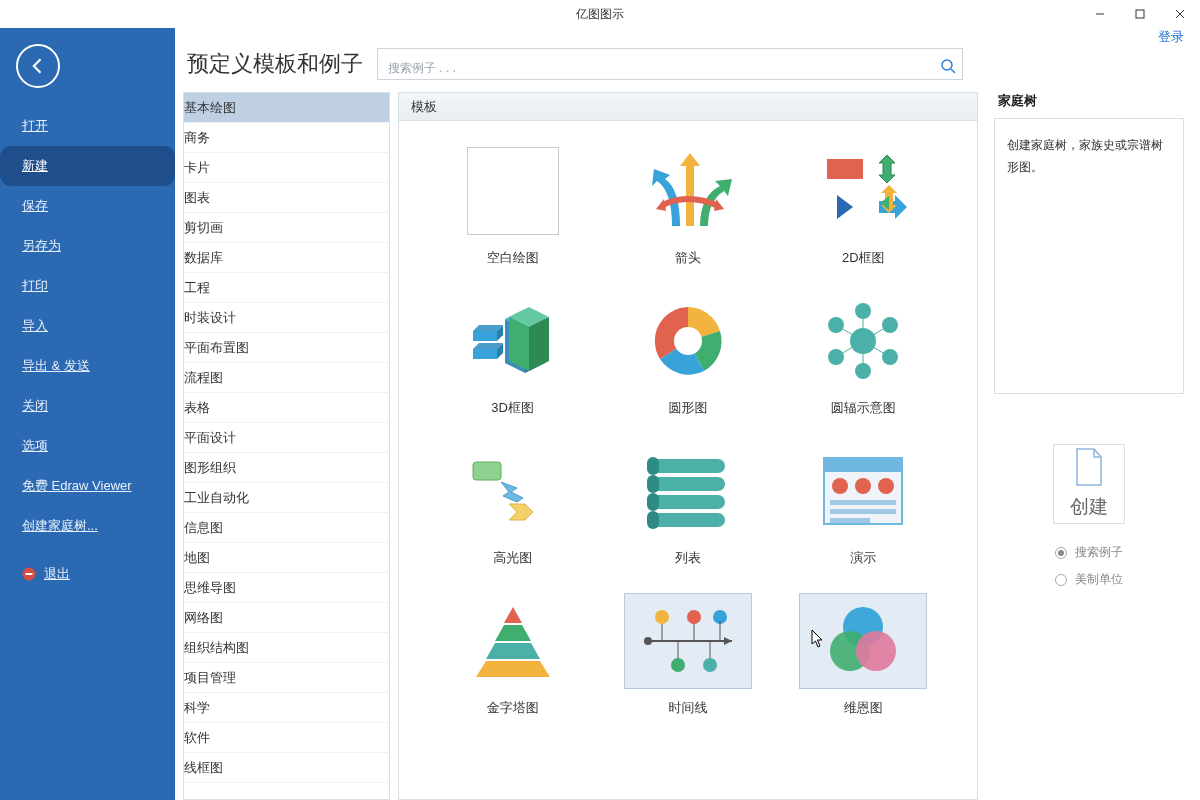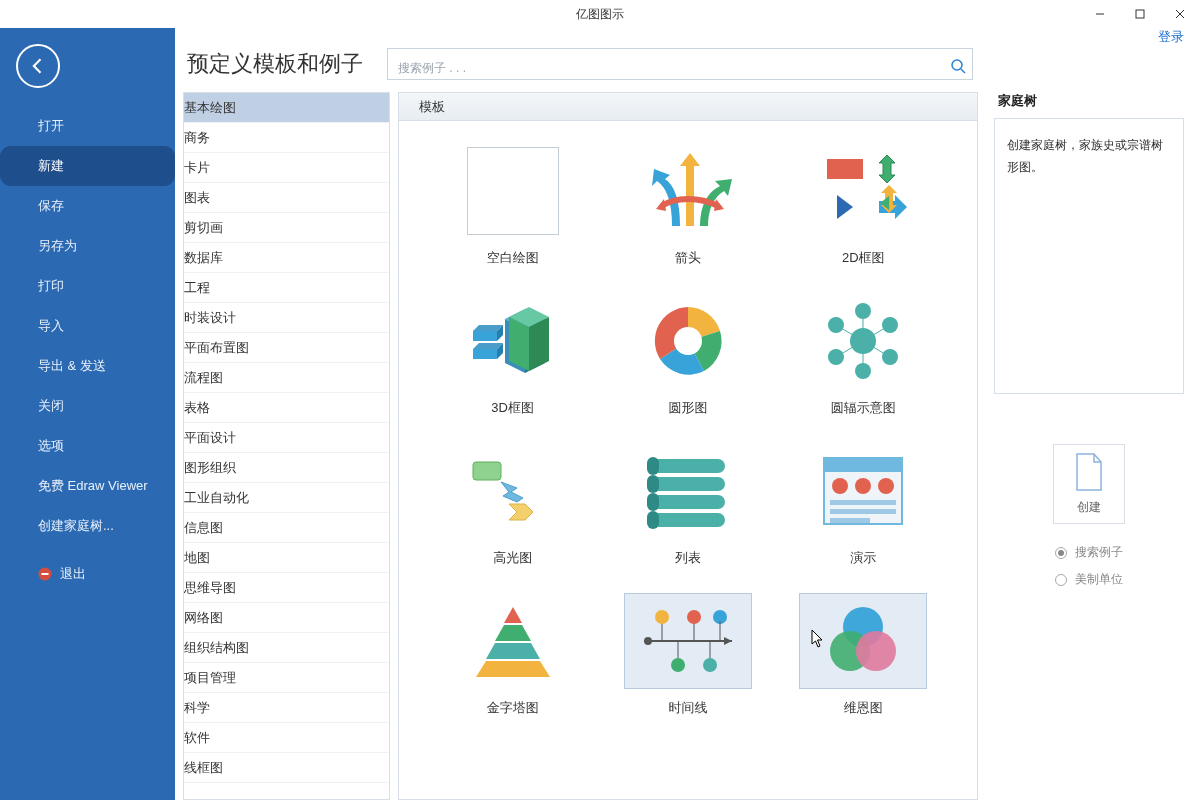--- a/index.html
+++ b/index.html
@@ -8,54 +8,54 @@
 .titlebar { height: 28px; background: #fff; display: flex; align-items: center; position: relative; border-bottom: 0; }
 .titlebar .title { position: absolute; left: 50%; transform: translateX(-50%); font-size: 12px; color: #333; }
 .winctrls { position: absolute; right: 0; top: 0; display: flex; }
 .winctrls div { width: 40px; height: 28px; display: flex; align-items: center; justify-content: center; font-size: 13px; color: #333; cursor: pointer; }
 .winctrls svg { width: 10px; height: 10px; }
 
 .main { flex: 1; display: flex; min-height: 0; }
 .sidebar { width: 175px; background: #2b69b3; color: #fff; display: flex; flex-direction: column; padding-top: 8px; }
 .back-circle { width: 44px; height: 44px; border: 2px solid #fff; border-radius: 50%; display: flex; align-items: center; justify-content: center; margin: 8px 0 18px 16px; cursor: pointer; }
 .back-circle svg { width: 20px; height: 20px; }
-.side-item { height: 40px; display: flex; align-items: center; padding-left: 38px; font-size: 13px; color: #e8f0fb; cursor: pointer; }
+.side-item { height: 40px; display: flex; align-items: center; padding-left: 22px; font-size: 13px; color: #e8f0fb; cursor: pointer; text-decoration: underline; }
 .side-item.active { background: #1e4e8c; color: #fff; border-radius: 11px; }
 .side-exit { margin-top: 8px; }
 .exit-icon { width: 14px; height: 14px; margin-right: 8px; display: inline-flex; }
 
 .content { flex: 1; display: flex; flex-direction: column; min-width: 0; position: relative; }
 .login { position: absolute; right: 16px; top: 0; font-size: 13px; color: #1b6dd1; cursor: pointer; }
-.content-header { padding: 20px 16px 6px 12px; display: flex; align-items: center; gap: 24px; }
+.content-header { padding: 20px 16px 6px 12px; display: flex; align-items: center; gap: 14px; }
 .heading { font-size: 22px; color: #333; white-space: nowrap; }
 .searchbox { flex: 1; max-width: 586px; height: 32px; border: 1px solid #c9d4de; display: flex; align-items: center; padding: 8px 6px 0 10px; }
 .searchbox input { flex: 1; border: none; outline: none; font-size: 12px; color: #333; background: transparent; }
 .searchbox input::placeholder { color: #9aa4ae; }
 .searchbox svg { width: 16px; height: 16px; }
 
 .content-body { flex: 1; display: flex; min-height: 0; padding: 6px 8px 0 8px; gap: 8px; }
 .categories { width: 207px; background: #fff; border: 1px solid #d8dfe6; overflow-y: auto; }
 .cat-item { height: 30px; display: flex; align-items: center; font-size: 13px; color: #333; border-bottom: 1px solid #eef2f5; cursor: pointer; }
 .cat-item.selected { background: #c0d0e4; }
 
 .templates-wrap { width: 580px; border: 1px solid #d8dfe6; overflow-y: scroll; position: relative; }
-.templates-header { height: 28px; background: linear-gradient(#f3f6f9,#e7edf2); border-bottom: 1px solid #d8dfe6; display: flex; align-items: center; padding-left: 20px; font-size: 13px; color: #333; }
+.templates-header { height: 28px; background: linear-gradient(#f3f6f9,#e7edf2); border-bottom: 1px solid #d8dfe6; display: flex; align-items: center; padding-left: 12px; font-size: 13px; color: #333; }
 .templates-grid { display: grid; grid-template-columns: repeat(3, 1fr); gap: 26px 8px; padding: 22px 30px 20px 30px; }
 .tpl-card { display: flex; flex-direction: column; align-items: center; cursor: pointer; }
 .tpl-thumb { width: 128px; height: 96px; display: flex; align-items: center; justify-content: center; border: 1px solid transparent; }
 .tpl-card.selected .tpl-thumb { background: #e3ebf5; border-color: #b8c9dd; }
 .tpl-label { margin-top: 10px; font-size: 13px; color: #333; }
 .thumb-blank { width: 92px; height: 88px; border: 1px solid #c4ccd4; background: #fff; }
 
 .right-panel { flex: 1; padding: 0 8px; display: flex; flex-direction: column; }
 .rp-title { font-size: 13px; font-weight: bold; color: #222; margin-bottom: 8px; padding-left: 4px; }
 .rp-desc { border: 1px solid #d8dfe6; height: 276px; padding: 16px 12px; font-size: 12px; color: #333; line-height: 1.8; }
 .rp-create { margin-top: 50px; width: 72px; height: 80px; border: 1px solid #d8dfe6; align-self: center; display: flex; flex-direction: column; align-items: center; justify-content: center; gap: 8px; cursor: pointer; }
 .rp-create svg { width: 30px; height: 38px; }
-.rp-create span { font-size: 12px; color: #666; }
+.rp-create span { font-size: 19px; color: #666; }
 .radios { margin-top: 20px; align-self: center; display: flex; flex-direction: column; gap: 10px; }
 .radio-row { display: flex; align-items: center; gap: 8px; font-size: 12px; color: #888; cursor: pointer; }
 .radio-dot { width: 12px; height: 12px; border: 1px solid #aaa; border-radius: 50%; display: inline-flex; align-items: center; justify-content: center; }
 .radio-dot.on::after { content: ""; width: 6px; height: 6px; background: #888; border-radius: 50%; }
 
 .cursor-arrow { position: absolute; left: 412px; top: 536px; pointer-events: none; z-index: 50; }
 
 .templates-wrap::-webkit-scrollbar { width: 17px; }
 .templates-wrap::-webkit-scrollbar-track { background: #f0f0f0; border-left: 1px solid #d8dfe6; }
 .templates-wrap::-webkit-scrollbar-thumb { background: #c6c6c6; border: 3px solid #f0f0f0; border-radius: 0; }

